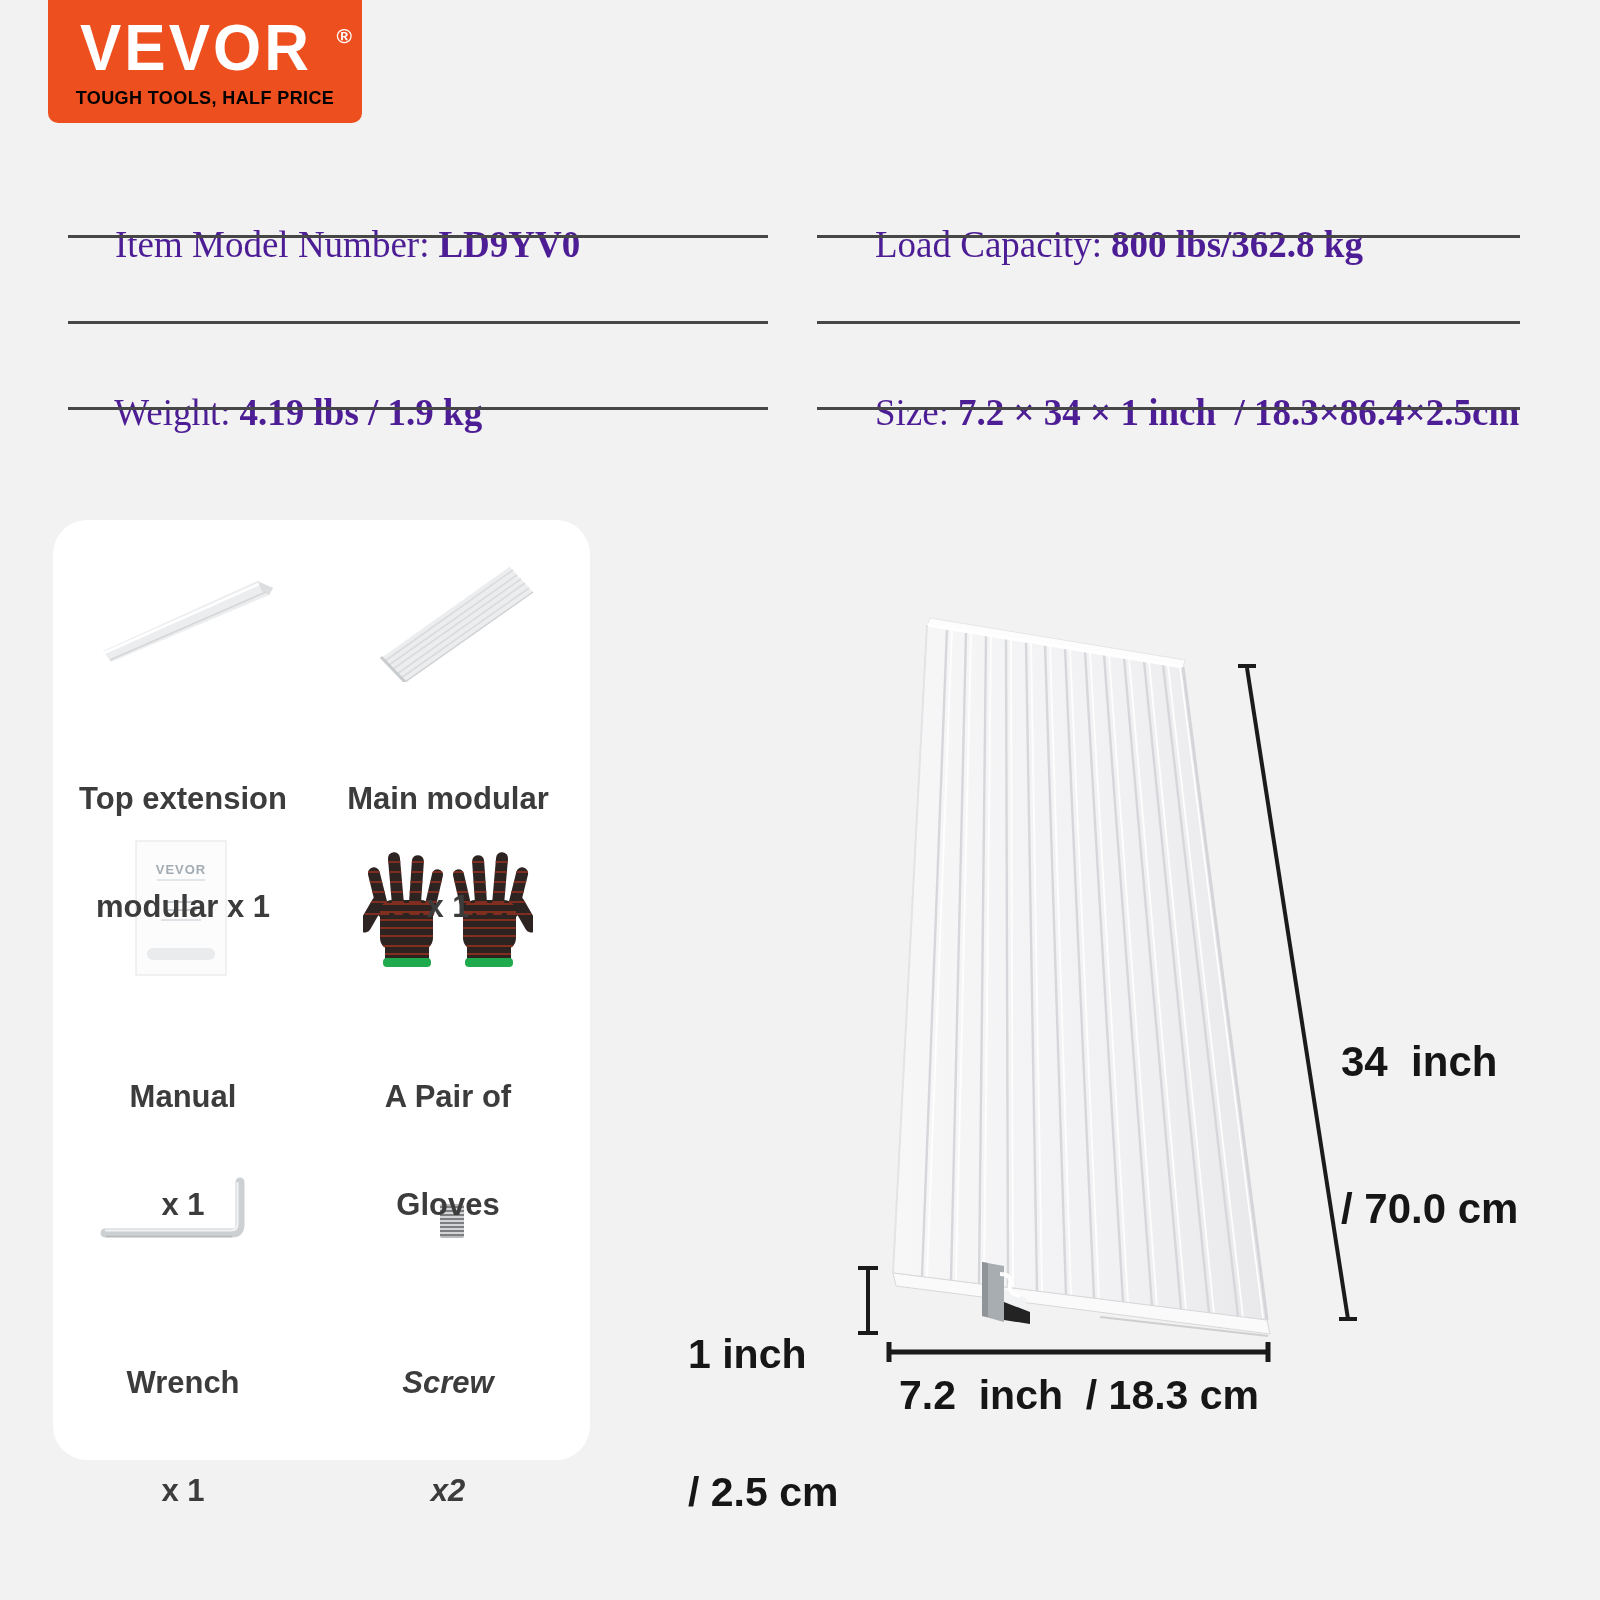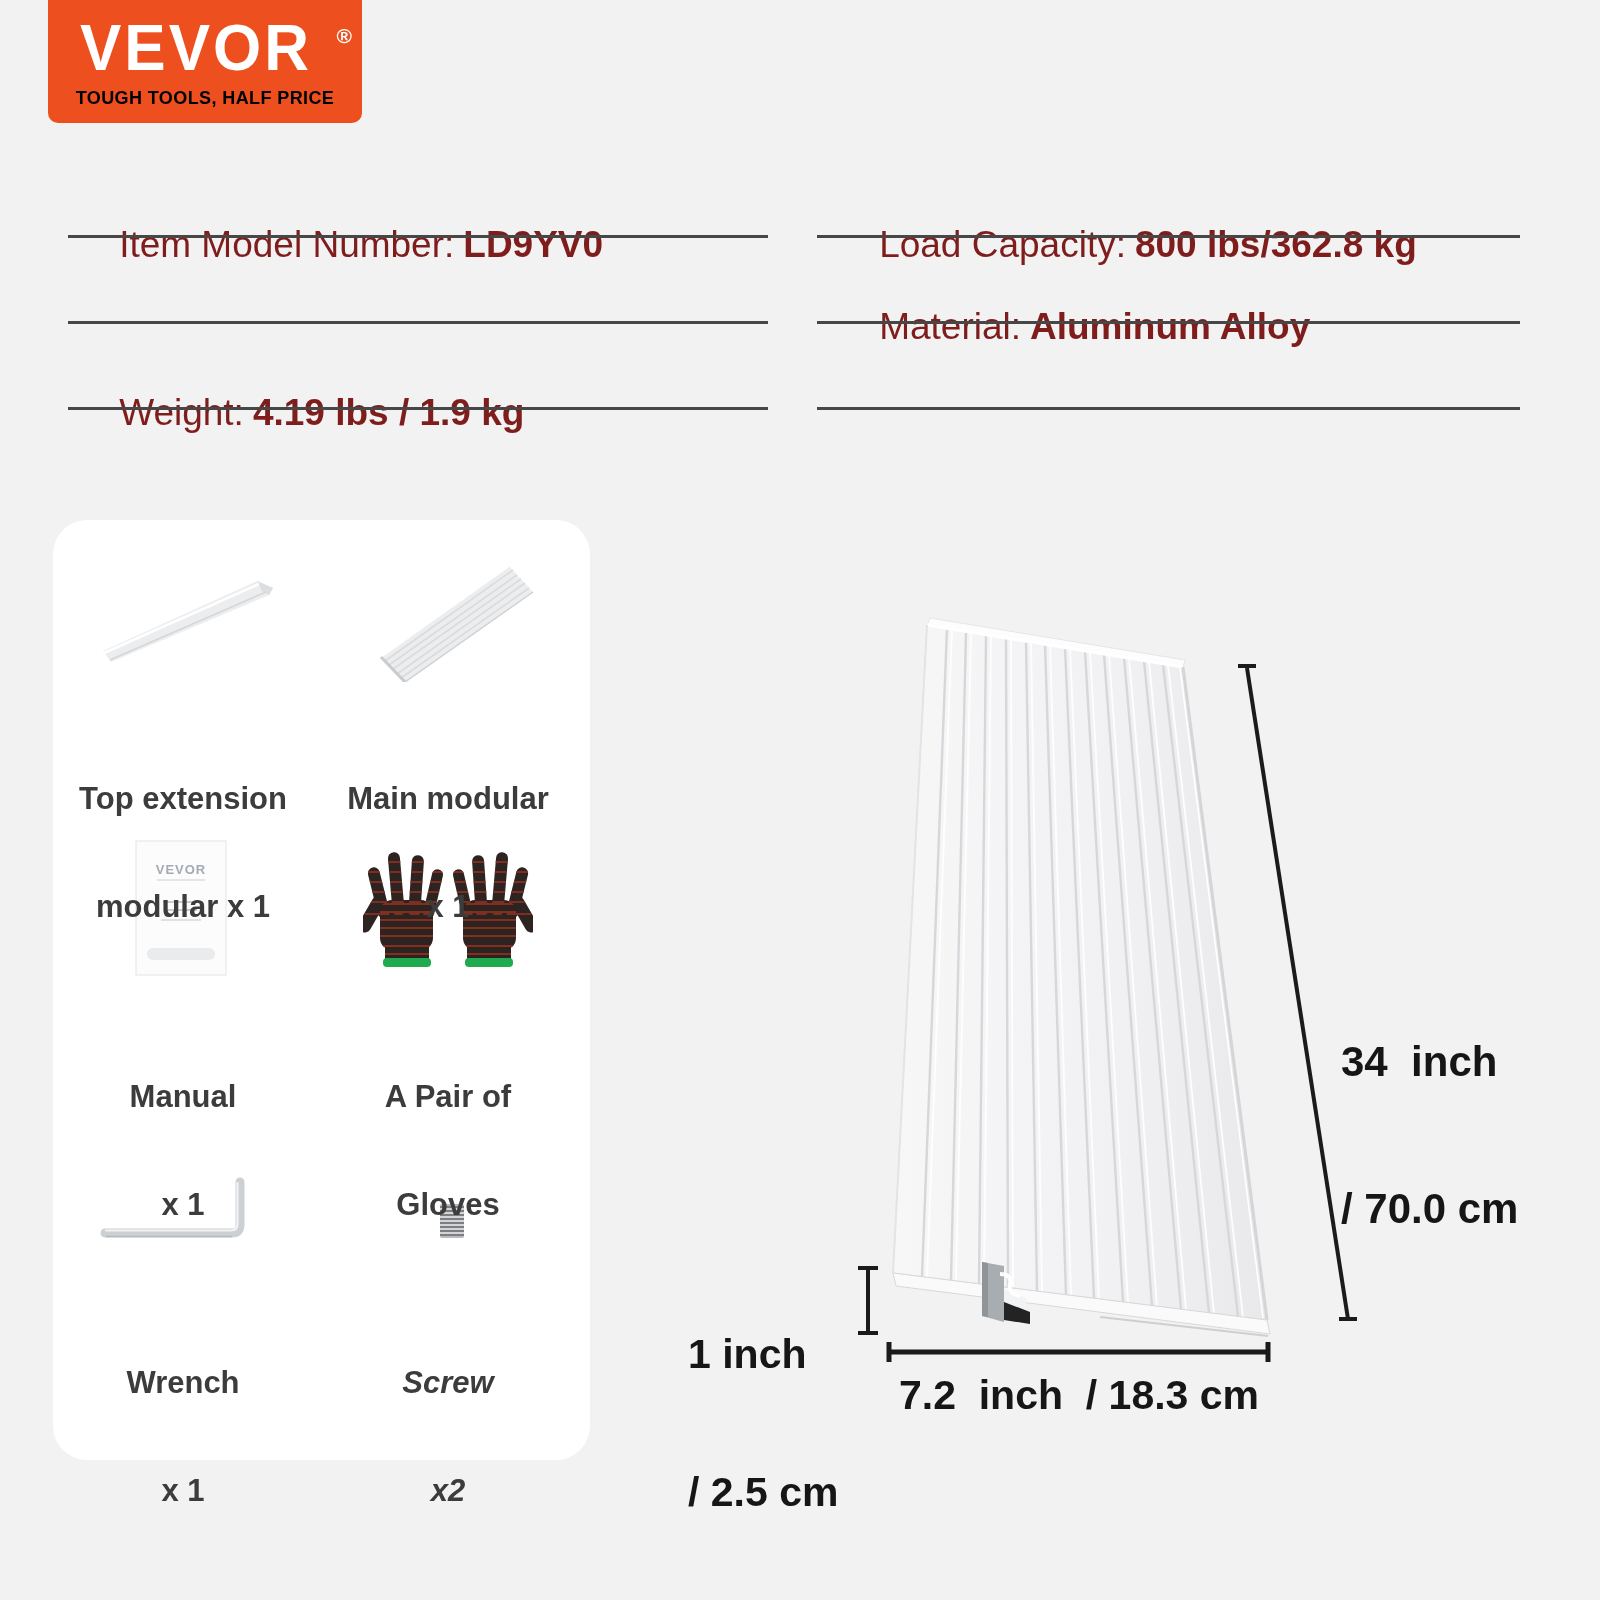--- a/index.html
+++ b/index.html
@@ -25,22 +25,23 @@
     font-size:21px;font-weight:bold;
   }
   .brand-tagline{
     position:absolute;left:0;right:0;top:88px;text-align:center;
     color:#000000;font-size:18px;font-weight:bold;letter-spacing:.4px;
   }
 
   
   .spec-col{position:absolute;top:160px;height:260px;}
   .spec-row{
-    position:absolute;font-size:37px;color:#7f1d1d;white-space:pre;
+    position:absolute;font-size:37px;color:#4c1d95;white-space:pre;
     line-height:45px;
+    font-family:Liberation Serif, serif;
   }
   .spec-value{font-weight:bold;margin-left:9px;}
   .spec-line{position:absolute;left:0;right:0;height:3px;background:#474747;}
 
   
   .pkg-card{
     left:53px;top:520px;width:537px;height:940px;
     background:#ffffff;border-radius:34px;
   }
   .pkg-label{
@@ -76,24 +77,24 @@
     <span class="spec-label">Weight:</span><span class="spec-value">4.19 lbs / 1.9 kg</span>
   </div>
   <div class="spec-line" style="top:247px;"></div>
 </div>
 
 <div class="spec-col" style="left:817px;width:703px;">
   <div class="spec-row" style="top:17px;left:21px;">
     <span class="spec-label">Load Capacity:</span><span class="spec-value">800 lbs/362.8 kg</span>
   </div>
   <div class="spec-line" style="top:75px;"></div>
-  <div class="spec-row" style="top:99px;left:21px;">
-    <span class="spec-label">Material:</span><span class="spec-value">Aluminum Alloy</span>
-  </div>
   <div class="spec-line" style="top:161px;"></div>
+  <div class="spec-row" style="top:185px;left:21px;">
+    <span class="spec-label">Size:</span><span class="spec-value">7.2 × 34 × 1 inch  / 18.3×86.4×2.5cm</span>
+  </div>
   <div class="spec-line" style="top:247px;"></div>
 </div>
 
 <div class="abs pkg-card">
 
   <svg class="pkg-icon" style="left:46px;top:45px;" width="180" height="105" viewBox="0 0 180 105">
     <path d="M4,86 L158,16 L174,23 L170,30 L12,97 Z" fill="#ecedef"></path>
     <path d="M158,16 L174,23 L170,30 L163,26 Z" fill="#dcdee0"></path>
     <path d="M5,88 L160,19" stroke="#ffffff" stroke-width="2.5" fill="none"></path>
     <path d="M11,95 L167,27" stroke="#d4d6d8" stroke-width="1.6" fill="none"></path>

